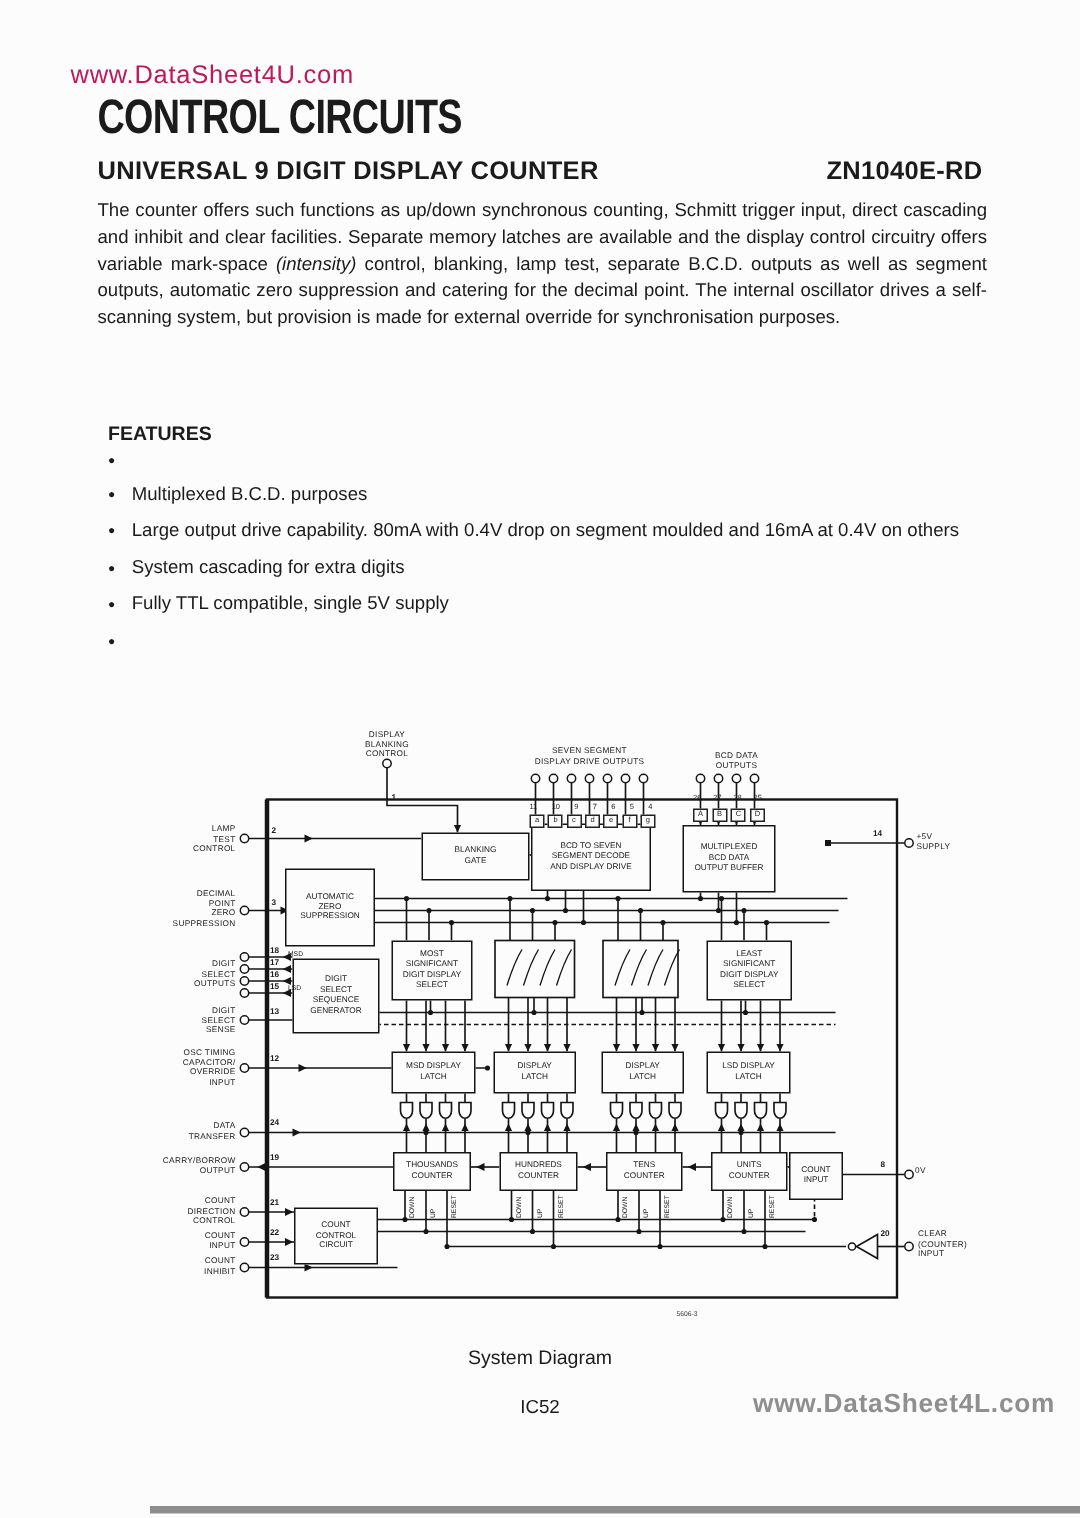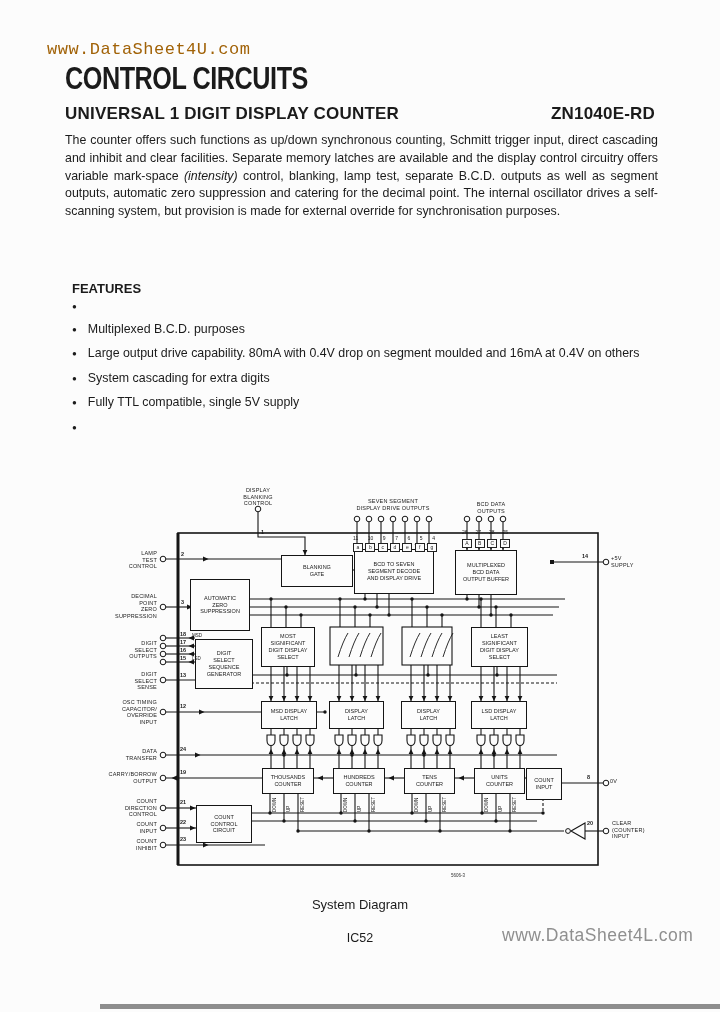--- a/index.html
+++ b/index.html
@@ -1,20 +1,20 @@
 <!DOCTYPE html>
 <html><head>
 <meta charset="utf-8">
 <style>
   html,body{margin:0;padding:0;}
   body{width:720px;height:1012px;position:relative;background:#fcfcfc;color:#1b1b1b;
        font-family:"Liberation Sans",sans-serif;overflow:hidden;}
   .abs{position:absolute;}
-  .wm{color:#a16207;font-size:17px;letter-spacing:.5px;font-family:Liberation Mono, monospace;}
-  .wm2{color:#8f8f8f;font-size:17.5px;font-weight:normal;letter-spacing:.5px;}
+  .wm{color:#be185d;font-size:17px;letter-spacing:.5px;}
+  .wm2{color:#8f8f8f;font-size:17.5px;font-weight:bold;letter-spacing:.5px;}
   .h1{font-size:28px;font-weight:800;letter-spacing:-.5px;transform:scale(.9,1.15);transform-origin:0 0;white-space:nowrap;}
   .h2{font-size:17px;font-weight:bold;letter-spacing:.2px;white-space:nowrap;}
   .para{font-size:12.4px;line-height:1.42;text-align:justify;}
   .feath{font-size:13px;font-weight:bold;}
   .feat{display:flex;gap:11px;margin-bottom:10.5px;font-size:12.4px;}
   .blt{font-size:8px;padding-top:3px;}
   #diagram{position:absolute;left:95px;top:487px;width:585px;height:400px;font-family:"Liberation Sans",sans-serif;}
   #wires{position:absolute;left:0;top:0;z-index:1;}
   .blk{position:absolute;border:1.1px solid #151515;background:#fcfcfc;display:flex;align-items:center;
        justify-content:center;text-align:center;font-size:5.5px;line-height:1.25;white-space:pre-line;z-index:2;}
@@ -29,21 +29,21 @@
   .vlab{position:absolute;font-size:4.5px;transform:rotate(-90deg);transform-origin:0 0;white-space:nowrap;z-index:2;}
   .caption{font-size:13px;text-align:center;}
   .pageno{font-size:12.5px;text-align:center;}
   .scanbar{background:#8e8e8e;}
 </style>
 </head>
 <body>
 
 <div class="abs wm" style="left:47px;top:40px;">www.DataSheet4U.com</div>
 <div class="abs h1" style="left:65px;top:60px;">CONTROL CIRCUITS</div>
-<div class="abs h2" style="left:65px;top:104px;">UNIVERSAL 1 DIGIT DISPLAY COUNTER</div>
+<div class="abs h2" style="left:65px;top:104px;">UNIVERSAL 9 DIGIT DISPLAY COUNTER</div>
 <div class="abs h2" style="right:65px;top:104px;">ZN1040E-RD</div>
 
 <p class="abs para" style="left:65px;top:120px;width:593px;"><span>The counter offers such functions as up/down synchronous counting, Schmitt trigger input, direct cascading and inhibit and clear facilities. Separate memory latches are available and the display control circuitry offers variable mark-space </span><em>(intensity)</em><span> control, blanking, lamp test, separate B.C.D. outputs as well as segment outputs, automatic zero suppression and catering for the decimal point. The internal oscillator drives a self-scanning system, but provision is made for external override for synchronisation purposes.</span></p>
 
 <div class="abs feath" style="left:72px;top:281px;">FEATURES</div>
 
 <div class="abs" style="left:72px;top:299px;width:600px;">
   <div class="feat">
       <span class="blt">●</span>
     </div>

